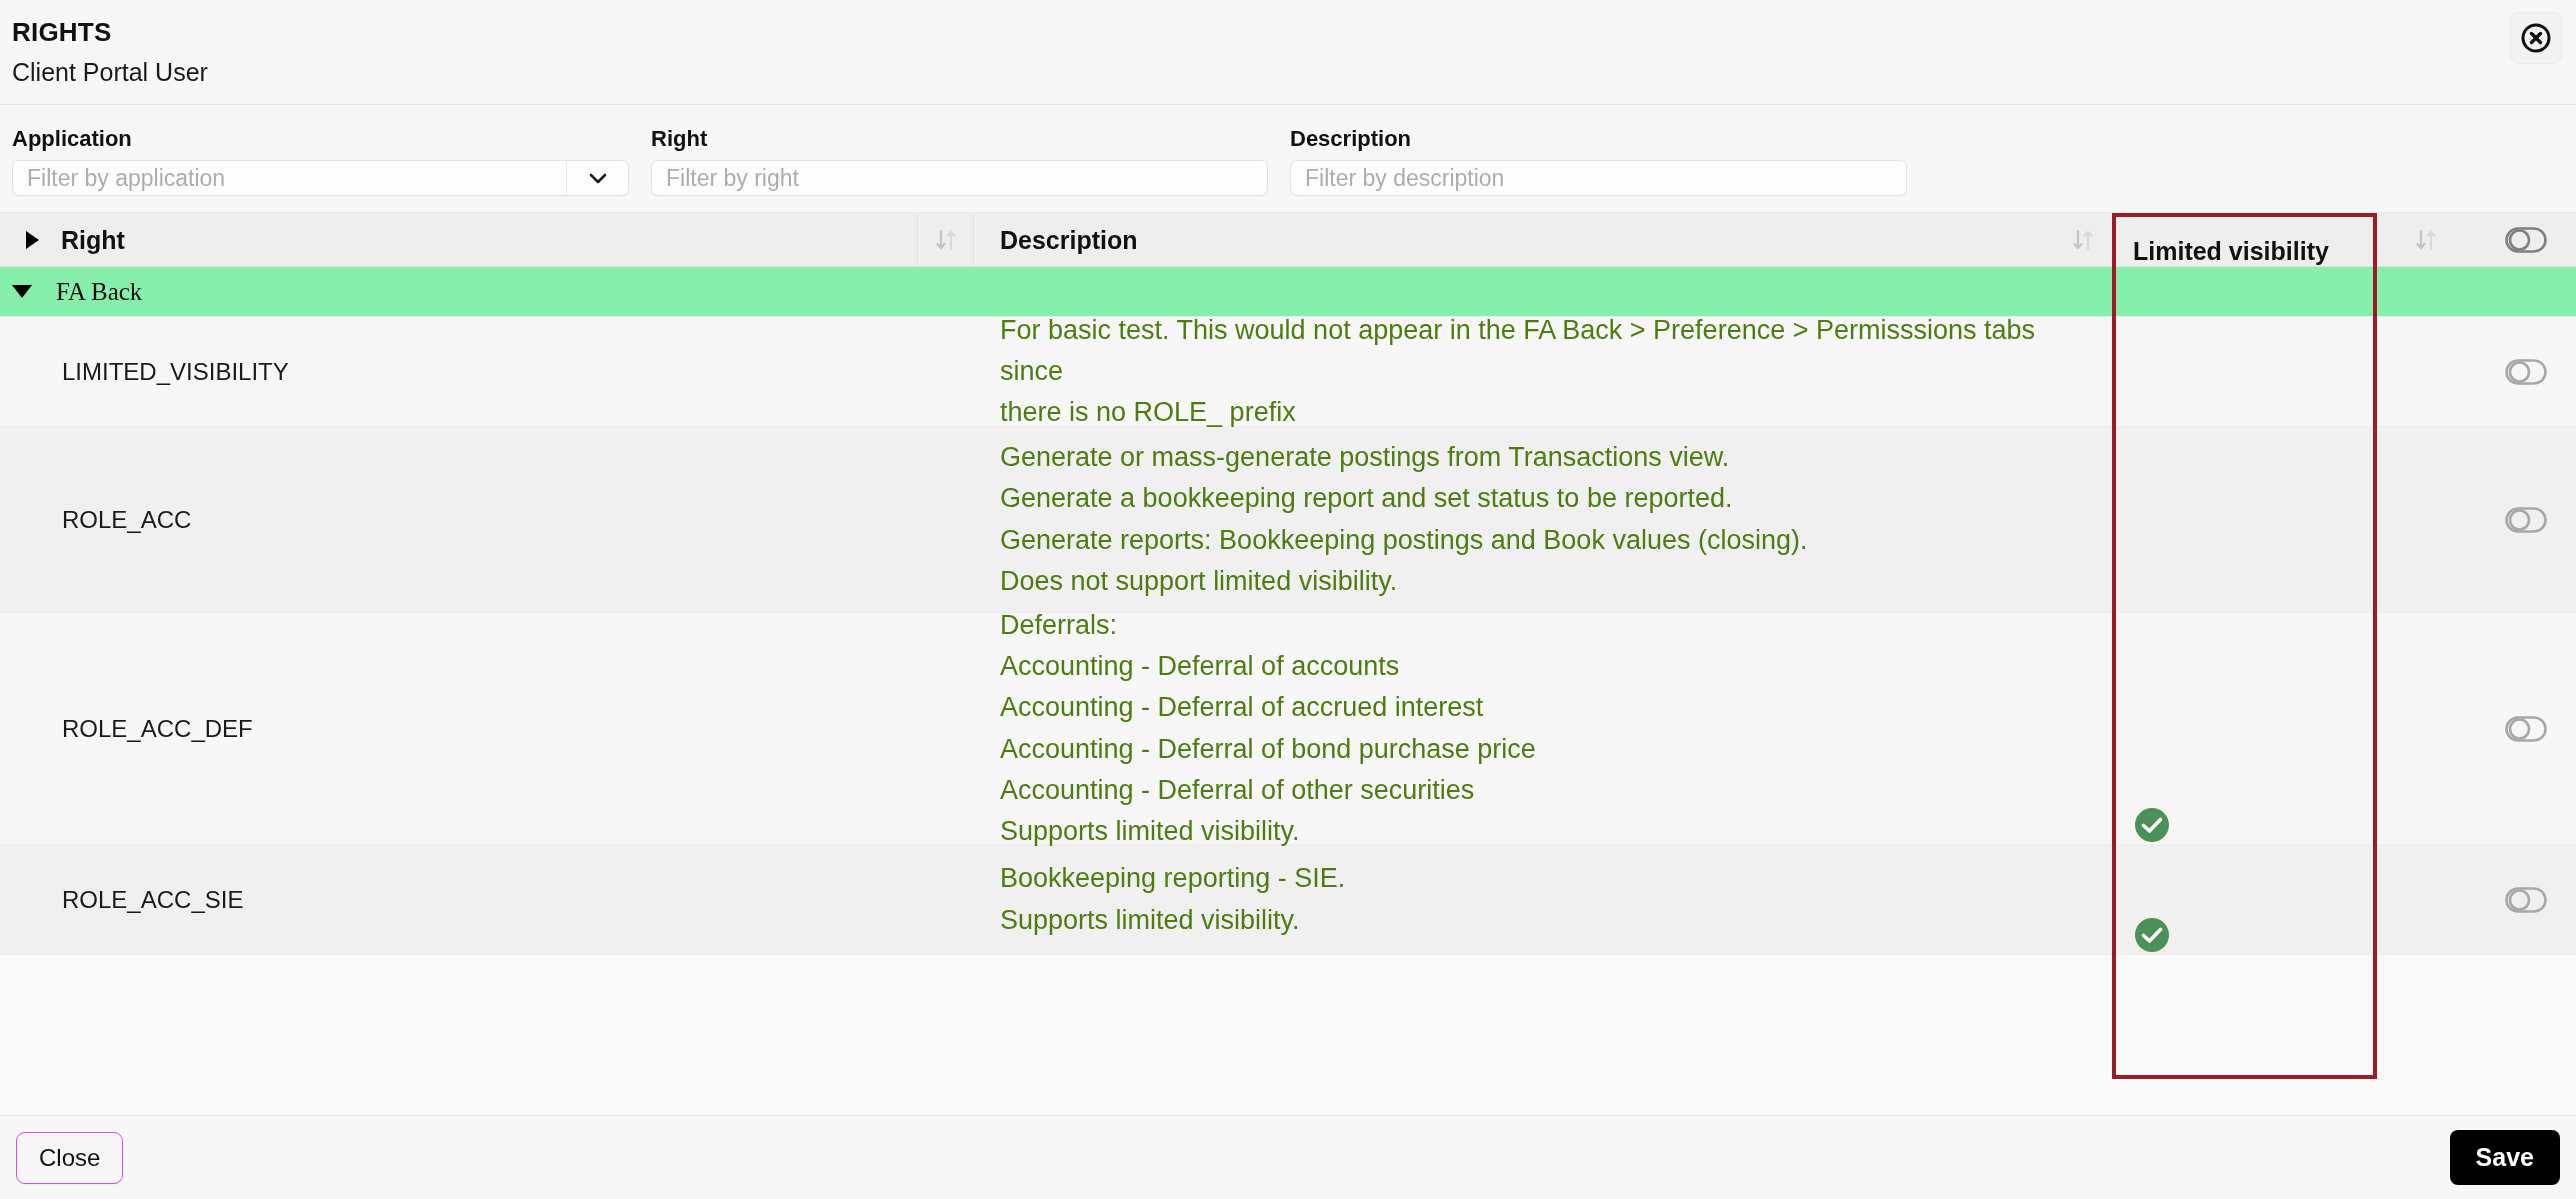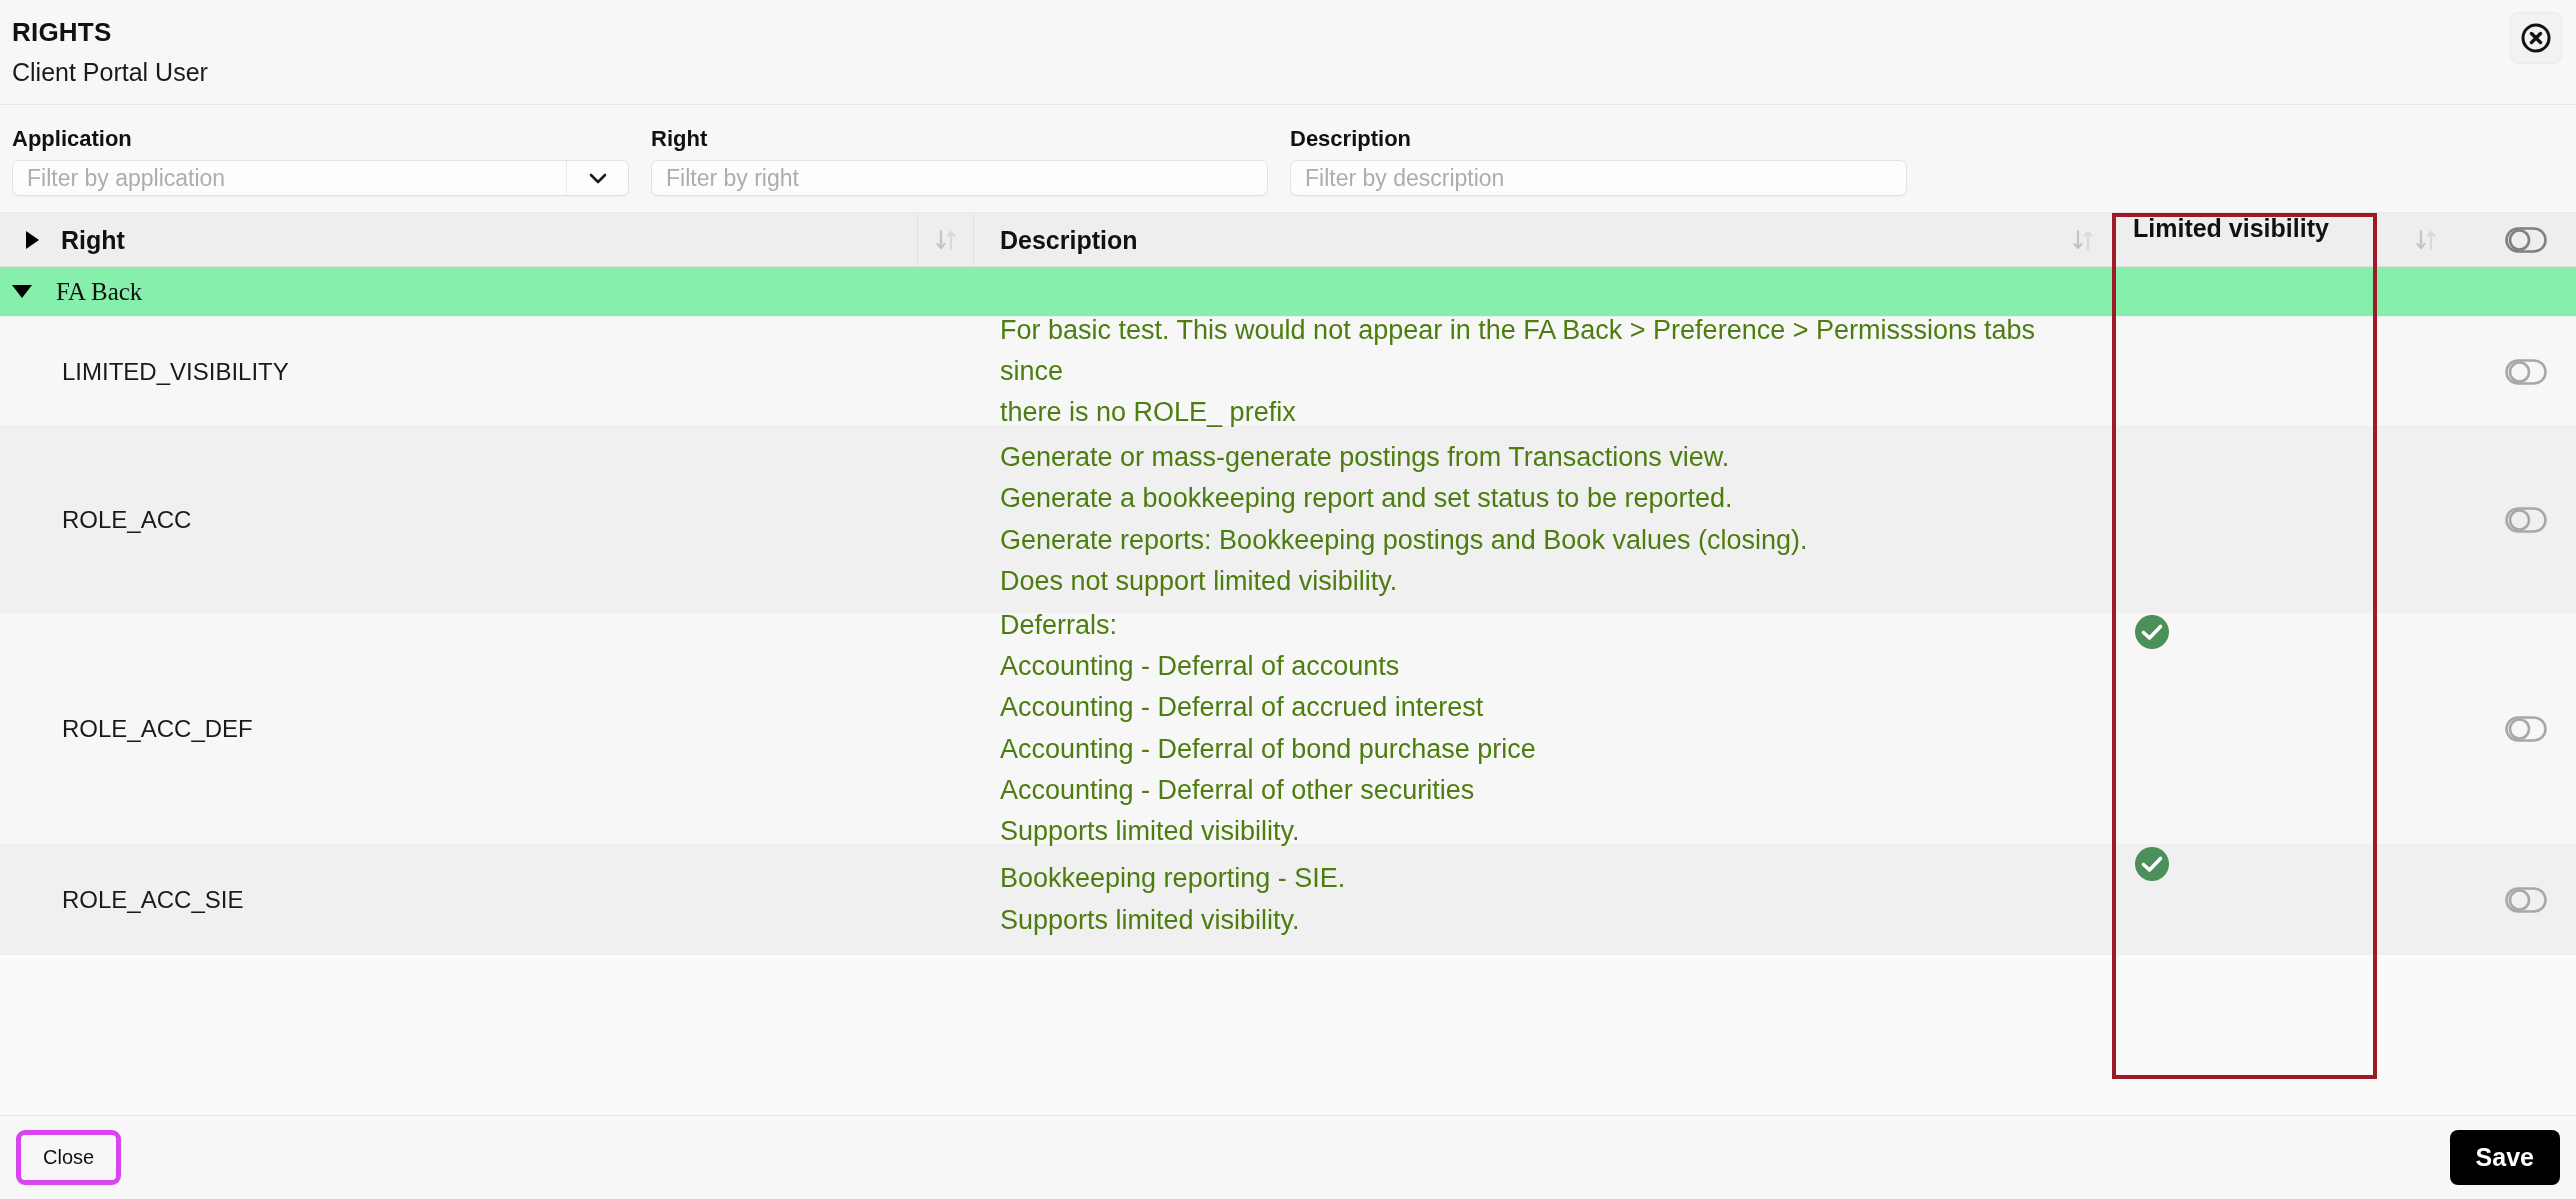--- a/index.html
+++ b/index.html
@@ -138,21 +138,21 @@
     border-bottom: 1px solid #eeeeee;
   }
   .thead {
     background: #eeeeee;
     border-bottom: 1px solid #e0e0e0;
   }
   .c-right { width: 918px; flex: 0 0 auto; display:flex; align-items:center; }
   .c-sort1 { width: 56px;  flex: 0 0 auto; display:flex; align-items:center; justify-content:center; }
   .c-desc  { flex: 1 1 auto; display:flex; align-items:center; }
   .c-sort2 { width: 56px;  flex: 0 0 auto; display:flex; align-items:center; justify-content:center; }
-  .c-lim   { width: 265px; flex: 0 0 auto; display:flex; align-items:flex-start; }
+  .c-lim   { width: 265px; flex: 0 0 auto; display:flex; align-items:flex-end; }
   .c-sort3 { width: 100px; flex: 0 0 auto; display:flex; align-items:center; justify-content:center; }
   .c-tog   { width: 100px; flex: 0 0 auto; display:flex; align-items:center; justify-content:center; }
 
   .thead .c-right { border-right: 1px solid #e0e0e0; }
   .thead .c-sort1 { border-right: 1px solid #e0e0e0; }
 
   .th-text {
     font-size: 25px; font-weight: 700; color: #111;
     line-height: 1.2;
   }
@@ -210,24 +210,24 @@
     height: 84px;
     background: #f7f7f7;
     border-top: 1px solid #e6e6e6;
     display: flex;
     align-items: center;
     justify-content: space-between;
     padding: 0 16px;
   }
   .btn-close {
     font-family: "Liberation Sans", sans-serif;
-    font-size: 20px;
+    font-size: 24px;
     color: #111;
     background: #f7f7f7;
-    border: 5px solid #d946ef;
+    border: 1px solid #d946ef;
     border-radius: 9px;
     padding: 11px 22px;
     cursor: pointer;
     box-shadow: 0 1px 1px rgba(0,0,0,.04);
   }
   .btn-save {
     font-family: "Liberation Sans", sans-serif;
     font-size: 25px;
     font-weight: 700;
     color: #ffffff;

